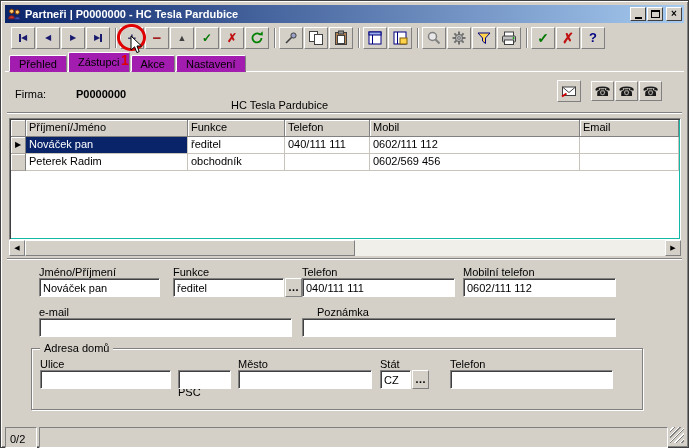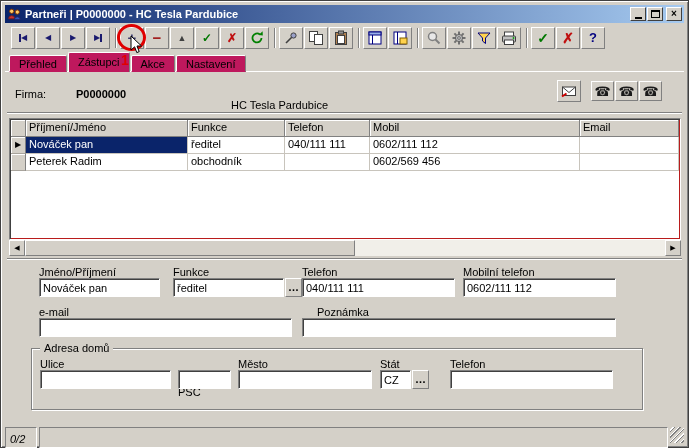--- a/index.html
+++ b/index.html
@@ -63,21 +63,21 @@
     border: 3px solid #e00000; border-radius: 50%; pointer-events: none; z-index: 5;
   }
   .annot-num {
     position: absolute; left: 1px; top: 25px; color: #e00000;
     font-weight: bold; font-size: 14px; z-index: 5;
   }
   .cursor-svg { position: absolute; left: 10px; top: 8px; z-index: 6; pointer-events: none; }
   
   .tabs { position: absolute; left: 8px; top: 51px; height: 20px; z-index: 2; display: flex; align-items: flex-end; }
   .tab {
-    height: 17px; padding: 2px 9px 0; background: #be185d;
+    height: 17px; padding: 2px 9px 0; background: #a21caf;
     border: 1px solid; border-color: #fff #808080 transparent #fff;
     border-top-left-radius: 2px; border-top-right-radius: 2px;
     margin-right: 1px; white-space: nowrap;
   }
   .tab.active { height: 20px; padding-top: 3px; position: relative; z-index: 3; border-bottom: none; }
   
   .page {
     position: absolute; left: 4px; top: 70px; right: 4px; bottom: 20px;
     border-top: 1px solid #fff; background: #d4d0c8;
   }
@@ -87,21 +87,21 @@
   .firm-code { font-weight: bold; }
   .iconbtn {
     position: absolute; background: #d4d0c8;
     border: 1px solid; border-color: #fff #808080 #808080 #fff;
     display: flex; align-items: center; justify-content: center; padding: 0;
   }
   .phone-glyph { font-size: 13px; line-height: 13px; color: #1a1a1a; }
   
   .grid {
     position: absolute; left: 4px; top: 46px; width: 672px; height: 122px;
-    background: #b91c1c; border: 1px solid; border-color: #808080 #fff #fff #808080;
+    background: #14b8a6; border: 1px solid; border-color: #808080 #fff #fff #808080;
     box-shadow: inset 1px 1px 0 #404040;
     display: flex; flex-direction: column; overflow: hidden; padding: 1px;
   }
   .g-row { display: flex; height: 17px; flex-shrink: 0; }
   .g-h {
     background: #d4d0c8; border-right: 1px solid #808080; border-bottom: 1px solid #808080;
     box-shadow: inset 1px 1px 0 #fff; padding: 1px 3px; white-space: nowrap; overflow: hidden;
   }
   .g-sel {
     width: 15px; flex-shrink: 0; background: #d4d0c8;
@@ -142,21 +142,21 @@
   }
   .group {
     position: absolute; left: 26px; top: 276px; width: 612px; height: 62px;
     border: 1px solid #808080; box-shadow: inset 1px 1px 0 #fff, 1px 1px 0 #fff;
   }
   .legend { position: absolute; left: 8px; top: -7px; background: #d4d0c8; padding: 0 4px; }
   
   .statusbar { position: absolute; left: 4px; right: 4px; bottom: 4px; height: 16px; display: flex; gap: 2px; }
   .spanel {
     border: 1px solid; border-color: #808080 #fff #fff #808080;
-    height: 21px; line-height: 14px; padding: 4px 4px; background: #d4d0c8; font-style: italic;
+    height: 21px; line-height: 14px; padding: 4px 4px; background: #d4d0c8;
   }
   .spanel.first { width: 32px; flex-shrink: 0; }
   .spanel.rest { flex: 1; }
   .sizegrip {
     width: 14px; height: 16px; flex-shrink: 0;
     background: repeating-linear-gradient(135deg, #d4d0c8 0 2px, #fff 2px 3px, #808080 3px 4px);
   }
   svg { display: block; }
 </style>
 </head>

